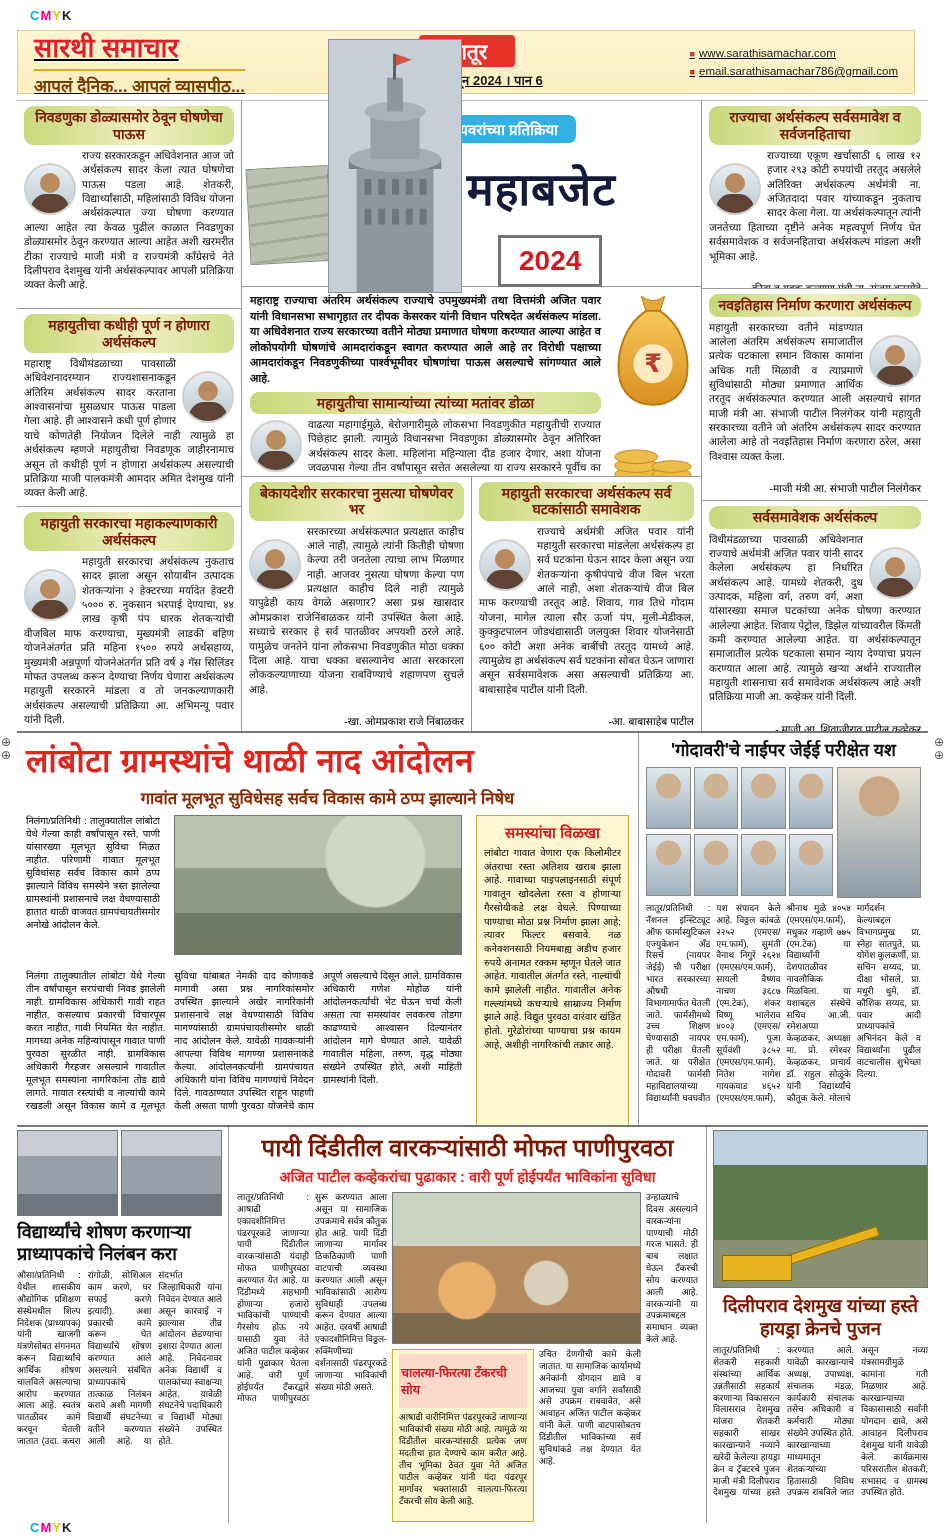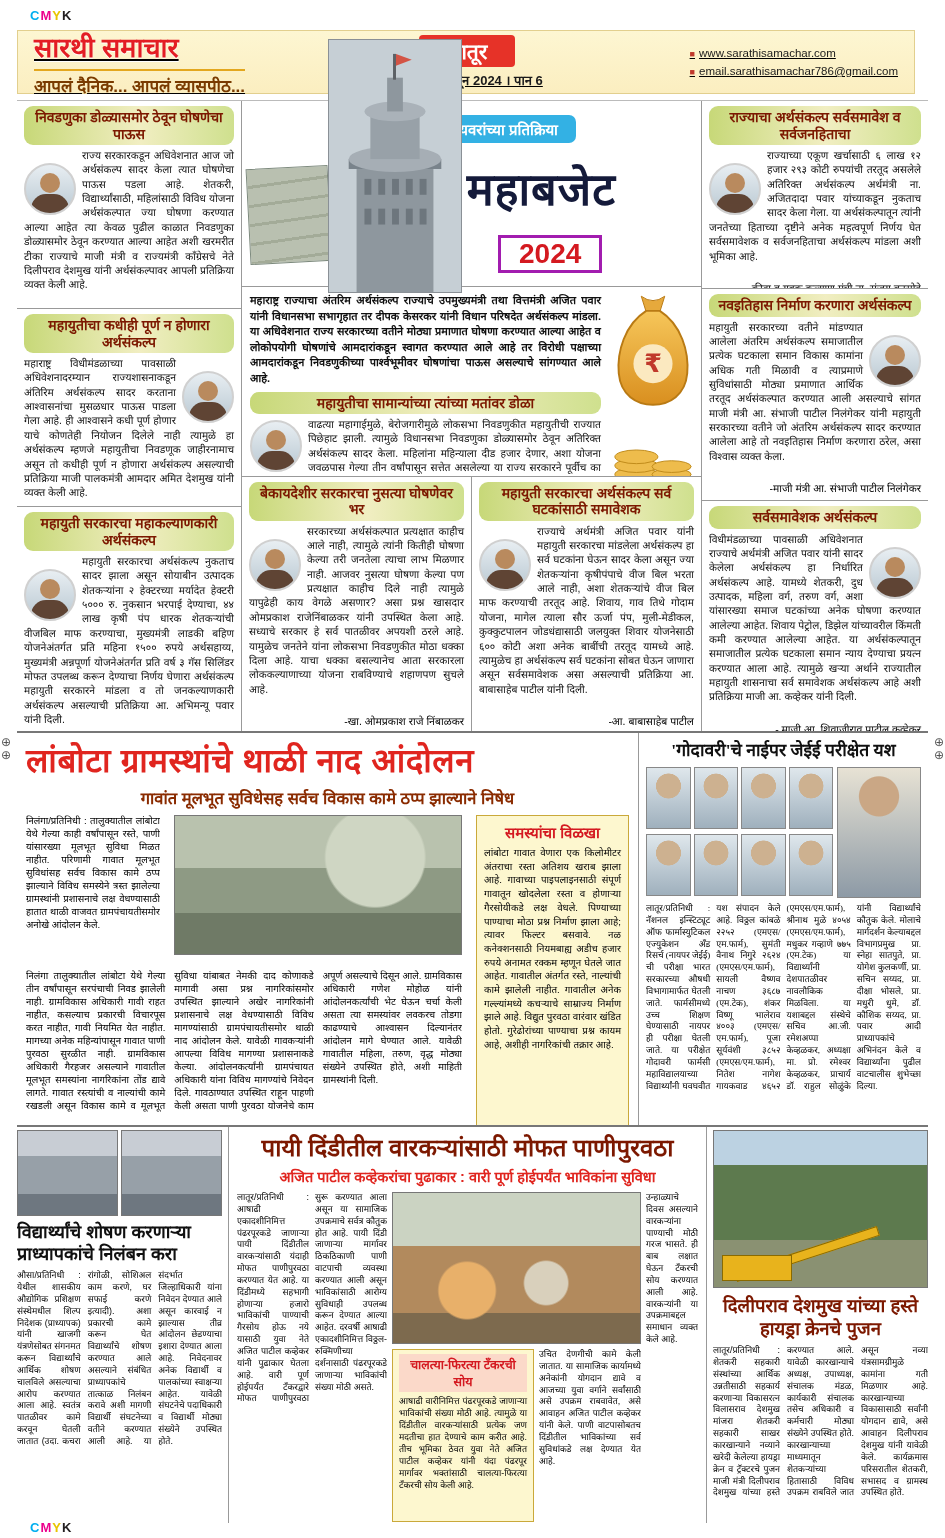--- a/index.html
+++ b/index.html
@@ -52,21 +52,21 @@
   .building { position:absolute; left:86px; top:-62px; width:134px; height:254px; border:1px solid #8a9096; z-index:3; }
   .notes { position:absolute; left:6px; top:66px; width:82px; height:96px; border:1px solid #7d8a7d;
     background:repeating-linear-gradient(175deg,#b9c0b0 0 16px,#a3ab98 16px 19px); transform:rotate(-3deg); }
   .blab { position:absolute; left:182px; top:14px; background:#33b1e4; color:#fff; font-weight:bold;
     font-size:15px; padding:4px 18px; border-radius:7px; }
   .mtitle-row { position:absolute; left:168px; top:56px; white-space:nowrap; }
   .rupee-big { color:#cc2222; font-size:44px; font-weight:bold; vertical-align:middle; margin-right:8px;
     background:linear-gradient(#f4c14f,#d98f1f); border-radius:50%; padding:2px 9px; color:#fff; text-shadow:0 1px 2px #8a5b00; }
   .mtitle { color:#141a3a; font-size:45px; font-weight:bold; letter-spacing:1px; vertical-align:middle; }
   .ybox { position:absolute; left:256px; top:134px; color:#d41920; font-size:28px; font-weight:bold;
-    border:3px solid #a21caf; background:#fff; padding:0 18px; }
+    border:3px solid #737373; background:#fff; padding:7px 18px; }
   .mid { height:202px; border-bottom:1px solid #999; display:flex; overflow:hidden; }
   .midtext { flex:1; padding:6px 8px 0; overflow:hidden; }
   .intro { font-size:11px; font-weight:bold; line-height:1.42; text-align:justify; color:#101010; margin-bottom:5px; }
   .money-col { width:92px; padding-top:4px; }
   .center-row3 { flex:1; display:flex; }
   .center-row3 .rarticle { flex:1; border-bottom:none; }
   .center-row3 .rarticle:first-child { border-right:1px solid #999; }
 
   
   .middle { position:absolute; top:733px; left:17px; right:17px; height:394px; display:flex; border-bottom:2px solid #777; }
@@ -76,21 +76,21 @@
   .protest-grid { display:grid; grid-template-columns:134px 288px 1fr; grid-template-rows:140px 1fr; gap:14px; height:312px; }
   .pg-lead { font-size:9.6px; line-height:1.35; text-align:justify; overflow:hidden; }
   .pg-photo { border:1px solid #777; background:
      radial-gradient(circle at 70% 30%, #cfd6c3 0 22%, transparent 23%),
      linear-gradient(180deg,#b9c2ae 0 38%, #8e9a84 38% 70%, #6f7a66 70%); }
   .pg-box { grid-column:3; grid-row:1/3; background:#fdf7cf; border:1px solid #caa93a; padding:6px 7px; overflow:hidden; }
   .pg-box-title { color:#d41920; font-weight:bold; font-size:15px; text-align:center; margin-bottom:4px; }
   .pg-box-body { font-size:9.8px; line-height:1.4; text-align:justify; }
   .pg-body { grid-column:1/3; column-count:3; column-gap:9px; font-size:9.6px; line-height:1.36; text-align:justify; overflow:hidden; }
 
-  .godavari { flex:1; padding:4px 7px 0; overflow:hidden;font-family:Liberation Serif, serif; }
+  .godavari { flex:1; padding:4px 7px 0; overflow:hidden; }
   .god-headline { font-size:17.5px; font-weight:bold; color:#101010; text-align:center; }
   .god-photos { display:flex; gap:4px; margin:6px 0 5px; }
   .god-grid { flex:1; display:grid; grid-template-columns:repeat(4,1fr); gap:3px; }
   .god-cell { height:62px; border:1px solid #888;
     background:radial-gradient(circle at 50% 30%, #cdb190 0 26%, transparent 27%), linear-gradient(#dfe7ec,#9fb0bd); }
   .god-tall { width:84px; height:131px; border:1px solid #888;
     background:radial-gradient(circle at 50% 22%, #caa785 0 18%, transparent 19%), linear-gradient(#e7e2d4,#8d9aa6); }
   .god-body { column-count:4; column-gap:6px; font-size:8.9px; line-height:1.33; text-align:justify; height:206px; overflow:hidden; }
 
   
@@ -105,21 +105,21 @@
   .bcenter { width:478px; border-right:1px solid #999; padding:3px 8px 0; overflow:hidden; }
   .bc-headline { color:#7c1800; font-size:24px; font-weight:bold; text-align:center; }
   .bc-subhead { color:#e0251f; font-size:14.5px; font-weight:bold; text-align:center; margin:3px 0 6px; }
   .bc-grid { display:grid; grid-template-columns:150px 142px 102px 1fr; grid-template-rows:152px 1fr; gap:5px; height:330px; }
   .bc-lefttext { grid-column:1; grid-row:1/3; column-count:2; column-gap:6px; font-size:8.9px; line-height:1.33; text-align:justify; overflow:hidden; }
   .bc-photo { grid-column:2/4; grid-row:1; border:1px solid #777;
     background:radial-gradient(circle at 30% 65%, #e8b06a 0 14%, transparent 15%),
                radial-gradient(circle at 62% 60%, #d9d0bc 0 12%, transparent 13%),
                linear-gradient(180deg,#cbd3c2 0 35%, #b28a5d 35% 80%, #7d6a4e 80%); }
   .bc-box { grid-column:2; grid-row:2; background:#fdf7cf; border:1px solid #caa93a; padding:4px 6px; overflow:hidden; }
-  .bc-box-title { color:#d41920; font-weight:bold; font-size:12.5px; text-align:center; background:#fbd9c9; padding:2px 2px; margin-bottom:3px; }
+  .bc-box-title { color:#d41920; font-weight:bold; font-size:12.5px; text-align:left; background:#fbd9c9; padding:10px 2px; margin-bottom:3px; }
   .bc-box-body { font-size:8.9px; line-height:1.35; text-align:justify; }
   .bc-under { grid-column:3; grid-row:2; font-size:8.9px; line-height:1.33; text-align:justify; overflow:hidden; }
   .bc-right { grid-column:4; grid-row:1/3; font-size:8.9px; line-height:1.33; text-align:justify; overflow:hidden; }
 
   .bright { flex:1; padding:3px 0 0 6px; overflow:hidden; }
   .br-photo { height:158px; border:1px solid #777; position:relative; overflow:hidden;
     background:linear-gradient(180deg,#bcd2e2 0 22%, #5d7a4e 22% 70%, #8a9172 70%); }
   .br-crane-arm { position:absolute; left:18px; bottom:28px; width:150px; height:10px; background:#e8b31c;
     transform:rotate(-18deg); border:1px solid #8a6a00; }
   .br-crane-base { position:absolute; left:8px; bottom:6px; width:70px; height:26px; background:#e8b31c; border:1px solid #8a6a00; }

